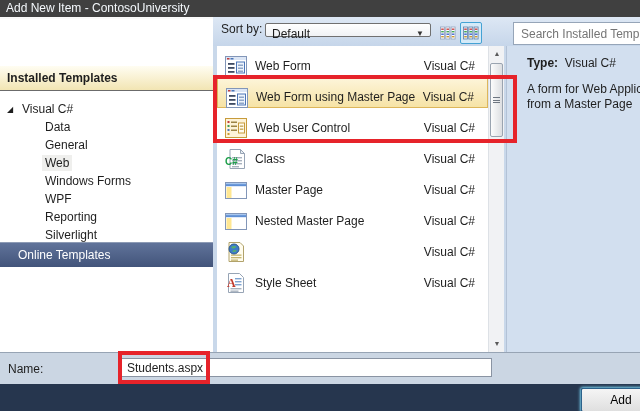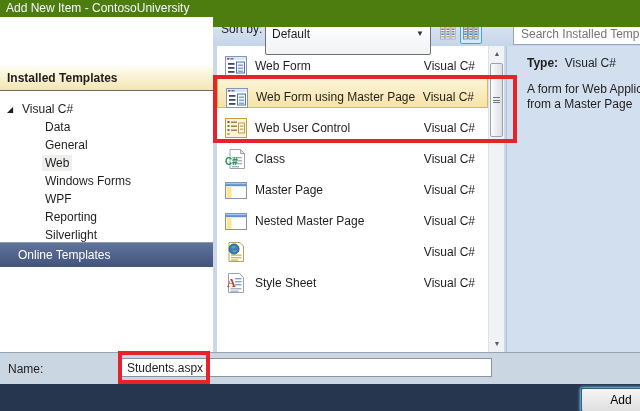--- a/index.html
+++ b/index.html
@@ -1,41 +1,41 @@
 <!DOCTYPE html>
 <html><head>
 <meta charset="utf-8">
 <style>
   * { margin:0; padding:0; box-sizing:border-box; }
   html,body { width:640px; height:411px; overflow:hidden; background:#fff; }
   body { font-family:"Liberation Sans","DejaVu Sans",sans-serif; font-size:12px; color:#1e1e1e; }
   #dialog { position:relative; width:640px; height:411px; overflow:hidden; background:#C9D8EA; }
 
   
-  .titlebar { position:absolute; left:0; top:0; width:640px; height:27px; background:#4d7c0f; z-index:5; }
+  .titlebar { position:absolute; left:0; top:0; width:640px; height:17px; background:#404040; z-index:5; }
   .titlebar .title { position:absolute; left:6px; top:0; line-height:17px; font-size:12px; color:#F4F8FC; white-space:nowrap; }
 
   
   .left-panel { position:absolute; left:0; top:17px; width:213px; height:335px; background:#fff; border-top:2px solid #FAFAFA; z-index:6; }
   .installed-header { height:25px; line-height:24px; padding-left:7px; font-weight:bold; color:#1e1e1e;
       background:linear-gradient(#FFFDF2,#F2E5B3); border-bottom:1px solid #6B6B6B;margin-top:47px; }
   .tree { padding-top:9px; }
   .tree-root { position:relative; height:18px; line-height:18px; padding-left:22px; cursor:default; }
   .expander { position:absolute; left:7px; top:1px; font-size:8px; color:#1e1e1e; }
   .tree-item { height:18px; line-height:18px; padding-left:42px; cursor:default; white-space:nowrap; }
   .tree-item .lbl { display:inline-block; padding:0 3px; line-height:16px; }
   .tree-item.selected .lbl { background:#EFEFED; }
   .online-header { position:absolute; left:0; top:223px; width:213px; height:25px; line-height:24px; padding-left:18px;
       color:#fff; background:linear-gradient(#60739A,#42547A); border-top:1px solid #8D9BB5; }
 
   
   .toolbar { position:absolute; left:213px; top:6px; width:427px; height:40px;
       background:linear-gradient(#E6EEF8,#C6D6EA); z-index:4; }
   .sort-label { position:absolute; left:8px; top:16px; }
-  .sort-dropdown { position:absolute; left:52px; top:17px; width:166px; height:32px; background:linear-gradient(#fff,#F0F2F5);
+  .sort-dropdown { position:absolute; left:52px; top:17px; width:166px; height:14px; background:linear-gradient(#fff,#F0F2F5);
       border:1px solid #707070; border-radius:2px; line-height:20px; padding-left:6px; cursor:default; }
   .sort-dropdown .arrow { position:absolute; right:6px; top:0; font-size:8px; color:#333; line-height:20px; }
   .view-btn { position:absolute; top:16px; width:22px; height:22px; border:1px solid transparent; border-radius:2px;
       display:flex; align-items:center; justify-content:center; cursor:default; }
   .view-btn.b1 { left:224px; }
   .view-btn.b2 { left:247px; background:#D5EAF8; border-color:#44A2D4; }
   .search-box { position:absolute; left:300px; top:16px; width:140px; height:23px; border:1px solid #96A5B8;
       background:#fff; font-family:"Liberation Sans",sans-serif; font-size:12px; color:#757575; padding-left:7px; }
   .search-box::placeholder { color:#757575; opacity:1; }
 

